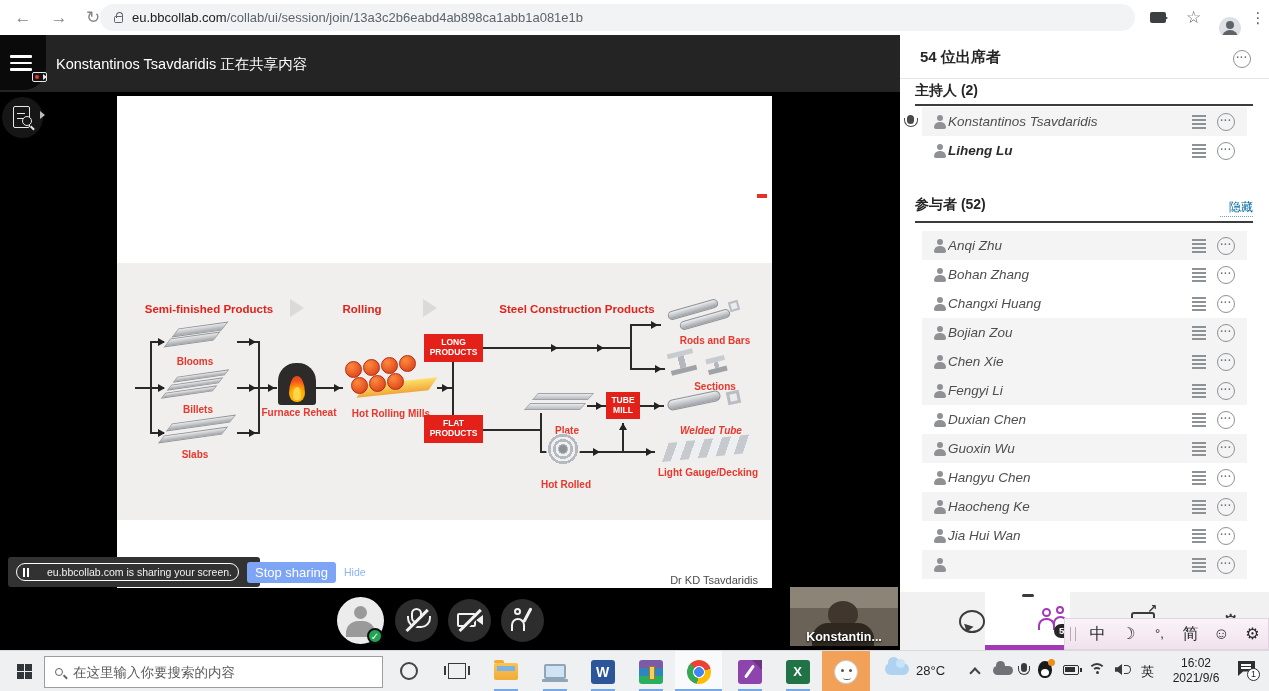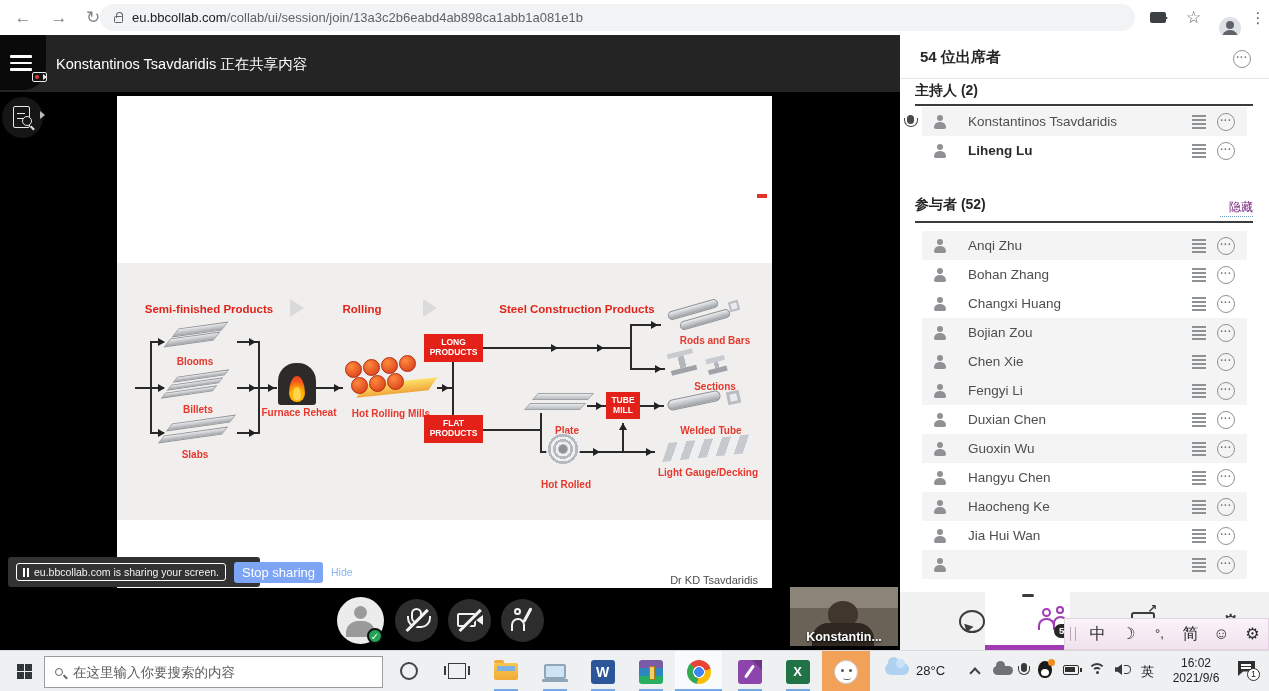--- a/index.html
+++ b/index.html
@@ -68,21 +68,21 @@
   .cyl{position:absolute;border-radius:6px;background:linear-gradient(#eceef0,#9da1a6);border:0.5px solid #8f9296;}
   .ibeam{position:absolute;border-top:5px solid #c8cbcf;border-bottom:5px solid #9fa3a8;background:linear-gradient(90deg,#0000 38%,#b4b8bd 38%,#b4b8bd 62%,#0000 62%);}
   .plateEl{position:absolute;width:56px;height:7px;transform:skew(-42deg);background:linear-gradient(#e7e9eb,#b9bdc1);border:0.5px solid #9fa3a8;}
   .coil{position:absolute;width:34px;height:32px;border-radius:50%;background:repeating-radial-gradient(circle at 50% 50%,#eef0f2 0 2.5px,#b6babf 2.5px 5px);}
   .coil::after{content:'';position:absolute;left:13px;top:12px;width:8px;height:8px;border-radius:50%;background:#8e9296;}
   .sqtube{position:absolute;border:3.5px solid #b9bdc2;background:#e9ebee;}
   .deck{position:absolute;background:repeating-linear-gradient(90deg,#c6c9cd 0 9px,#edeff1 9px 18px);transform:rotate(-6deg) skew(-25deg);}
 
   
   #notif{left:8px;top:522px;width:252px;height:30px;background:#323232;border-radius:3px;display:flex;align-items:center;padding:0 8px;gap:8px;z-index:5;}
-  #notifbox{display:flex;align-items:center;gap:5px;border:1px solid #fff;border-radius:3px;padding:2px 6px;}
+  #notifbox{display:flex;align-items:center;gap:18px;border:1px solid #fff;border-radius:9px;padding:2px 6px;}
   .pausebars{display:flex;gap:2px;}
   .pausebars i{display:block;width:2px;height:9px;background:#fff;}
   #notiftext{color:#f1f1f1;font-size:10.5px;white-space:nowrap;}
   #stopbtn{background:#7da4f5;color:#fff;font-size:13px;border-radius:3px;padding:3px 8px;cursor:pointer;white-space:nowrap;}
   #hidebtn{color:#8ab4f8;font-size:10.5px;cursor:pointer;}
 
   
   .ctrl{position:absolute;width:43px;height:43px;border-radius:50%;background:#2d2d2d;cursor:pointer;}
   #avatarBtn{left:337px;top:562px;width:47px;height:47px;border-radius:50%;background:#ececec;cursor:pointer;}
   #avatarBtn::before{content:'';position:absolute;left:17px;top:9px;width:13px;height:13px;border-radius:50%;background:#9a9a9a;}
@@ -105,27 +105,27 @@
 
   
   #panel{left:900px;top:35px;width:369px;height:615px;background:#fff;}
   #panelTitle{left:20px;top:13px;font-size:15px;font-weight:bold;color:#262626;}
   .dots{position:absolute;width:18px;height:18px;border:1.5px solid #8d9296;border-radius:50%;cursor:pointer;}
   .dots::after{content:'···';position:absolute;left:0;top:0;width:100%;text-align:center;line-height:13px;font-size:10px;letter-spacing:0.5px;color:#6f7477;font-weight:bold;}
   #panelMenu{right:18px;top:15px;}
   #panelDivider{left:0;top:43px;width:369px;height:1px;background:#e6e6e6;}
   .sect-h{position:absolute;font-size:14px;font-weight:bold;color:#262626;}
   .sect-line{position:absolute;height:2px;background:#3b3b3b;}
-  .hidelink{position:absolute;font-size:12px;color:#701a75;cursor:pointer;border-bottom:1px dotted #6fa3cc;padding-left:9px;}
+  .hidelink{position:absolute;font-size:12px;color:#0369a1;cursor:pointer;border-bottom:1px dotted #6fa3cc;padding-left:9px;}
   .arow{position:relative;height:29px;display:flex;align-items:center;padding:0 12px 0 10px;margin:0 22px;}
   .arow.grey{background:#f4f4f5;}
   .p-ico{width:16px;height:16px;position:relative;flex:0 0 16px;}
   .p-ico::before{content:'';position:absolute;top:1px;left:5px;width:6px;height:6px;border-radius:50%;background:#8f9194;}
   .p-ico::after{content:'';position:absolute;bottom:1px;left:2px;width:12px;height:7px;border-radius:6px 6px 2px 2px;background:#8f9194;}
-  .aname{flex:1;font-size:13.5px;color:#4e4e4e;margin-left:20px;white-space:nowrap;overflow:hidden;}
+  .aname{flex:1;font-size:13.5px;color:#4e4e4e;margin-left:0;white-space:nowrap;overflow:hidden;font-style:italic;}
   .aname.bold{font-weight:bold;color:#2b2b2b;}
   .doc-ico{width:14px;height:14px;background:repeating-linear-gradient(#8d9296 0 2px,#0000 2px 4px);flex:0 0 14px;margin-right:11px;cursor:pointer;}
   .arow .dots{position:relative;flex:0 0 18px;}
   .mini-mic{position:absolute;left:-15px;top:8px;width:7px;height:9px;border-radius:3.5px;background:#4a4a4a;}
   .mini-mic::after{content:'';position:absolute;left:-3px;top:3px;width:12px;height:8px;border:1.5px solid #4a4a4a;border-top:none;border-radius:0 0 7px 7px;}
   #modlist{left:0;top:72px;width:369px;}
   #plist{left:0;top:194px;width:369px;height:363px;overflow:hidden;padding-top:2px;}
   #tabbar2{left:900px;top:592px;width:369px;height:58px;background:#f1f1f2;z-index:8;}
   .ptab{position:absolute;top:0;height:58px;width:85px;display:flex;align-items:center;justify-content:flex-end;cursor:pointer;}
   .ptab.active{background:#fff;border-bottom:5px solid #a23ab5;}
@@ -370,21 +370,21 @@
         <div class="rbox" style="left:489px;top:129px;width:34px;height:27px;">TUBE MILL</div>
         <div class="ln" style="left:470px;top:142px;width:19px;height:1.5px;"></div>
           <div class="ah" style="left:479px;top:138.5px;"></div>
         <div class="ln" style="left:523px;top:142px;width:24px;height:1.5px;"></div>
           <div class="ah" style="left:537px;top:138.5px;"></div>
 
         <div>
           <div class="cyl" style="left:550px;top:132px;width:54px;height:11px;transform:rotate(-12deg);"></div>
           <div class="sqtube" style="left:610px;top:128px;width:13px;height:13px;transform:rotate(-12deg);"></div>
         </div>
-        <div class="rlabel" style="left:548px;top:162px;width:92px;">Welded Tube</div>
+        <div class="rlabel" style="left:548px;top:162px;width:92px;font-style:italic;">Welded Tube</div>
 
         <div class="deck" style="left:548px;top:176px;width:86px;height:18px;"></div>
         <div class="rlabel" style="left:528px;top:204px;width:126px;">Light Gauge/Decking</div>
       </div>
 
       <div class="abs" id="credit">Dr KD Tsavdaridis</div>
     </div>
 
     <div class="abs" id="notif">
       <div id="notifbox">

